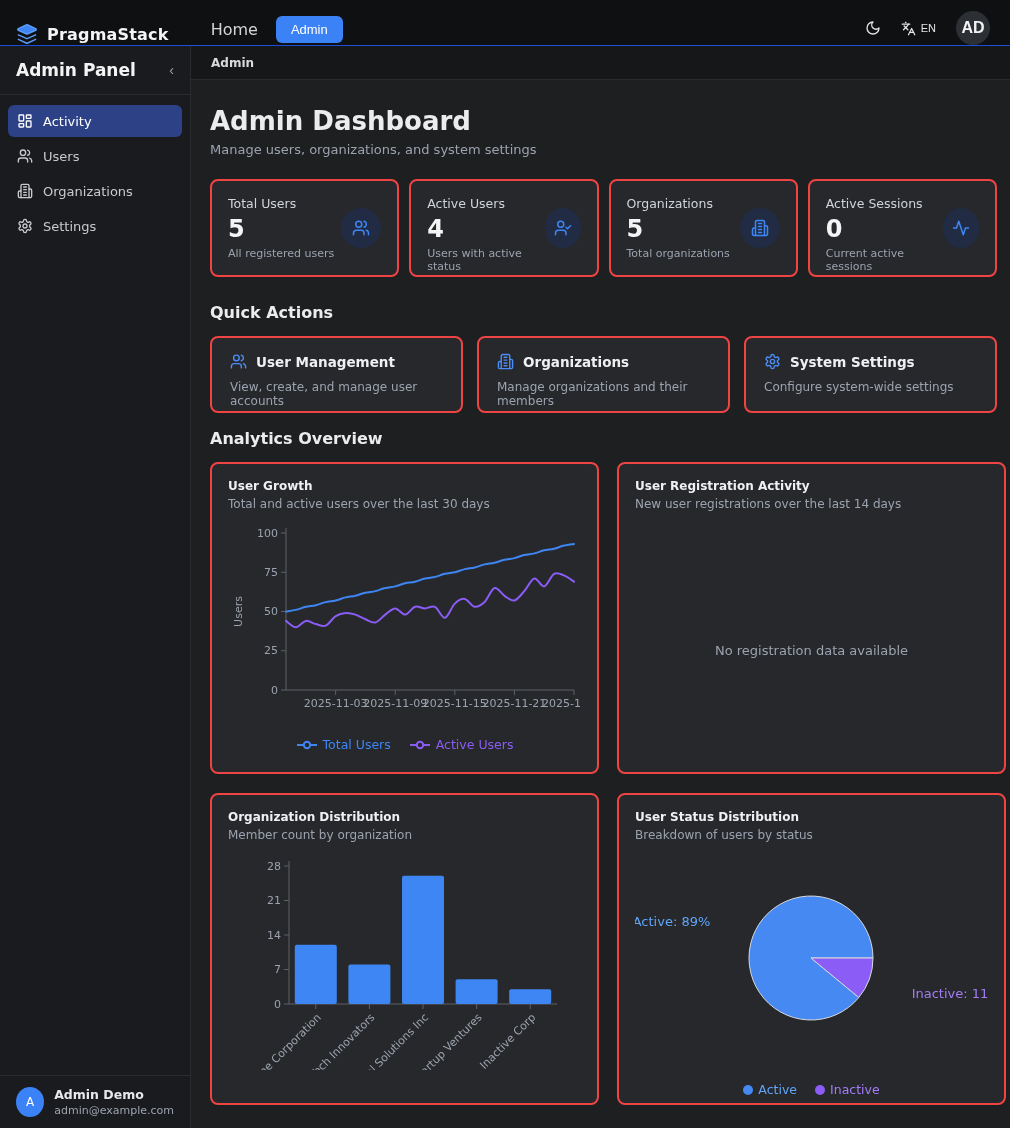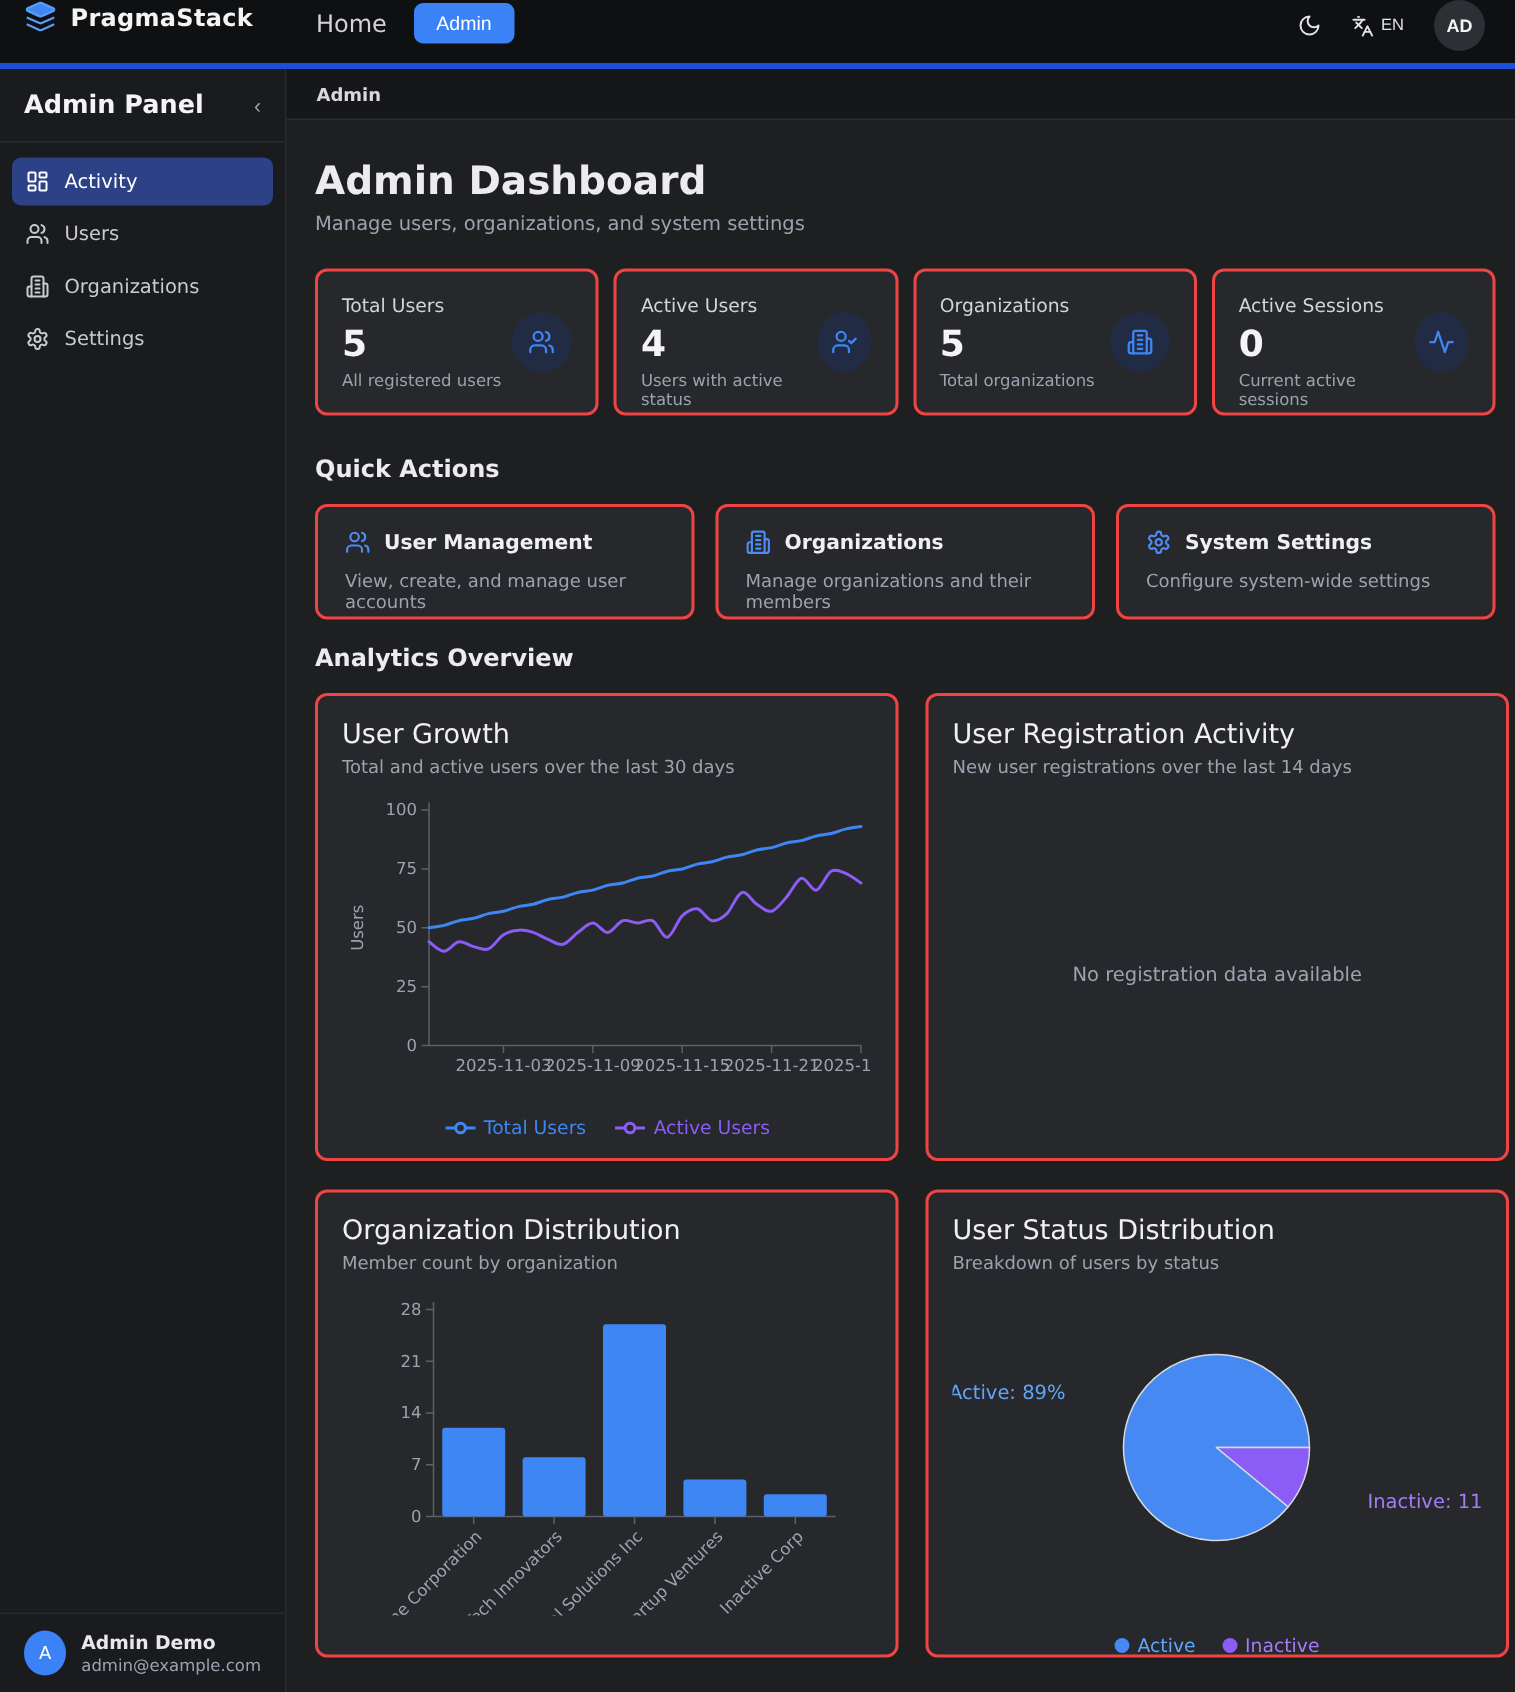--- a/index.html
+++ b/index.html
@@ -5,36 +5,36 @@
   * { margin:0; padding:0; box-sizing:border-box; }
   html,body { width:1010px; height:1128px; overflow:hidden; }
   body {
     font-family:"DejaVu Sans","Liberation Sans",sans-serif;
     background:#1d1f21; color:#e5e7eb; font-size:13px;
   }
   svg { display:block; }
 
   
   .topbar {
-    height:46px; background:#0f1012; display:flex; align-items:flex-start;
-    padding:0 20px 0 16px; border-bottom:4px solid #1d4ed8;
+    height:46px; background:#0f1012; display:flex; align-items:flex-end;
+    padding:0 20px 0 16px; border-bottom:1px solid #1d4ed8;
   }
   .brand { display:flex; align-items:center; gap:9px; margin-right:34px; cursor:pointer; }
   .brand-name { font-size:16px; font-weight:bold; color:#f4f4f5; letter-spacing:.2px; }
   .top-nav { display:flex; align-items:center; gap:10px; }
   .nav-link { color:#d4d4d8; font-size:16px; padding:6px 8px; cursor:pointer; }
   .nav-pill {
     background:#3b82f6; color:#fff; font-size:13px; font-weight:500;
     padding:6px 15px; border-radius:6px; border:none; cursor:pointer;
   }
   .top-right { margin-left:auto; display:flex; align-items:center; gap:20px; }
   .icon-btn { background:none; border:none; color:#e4e4e7; cursor:pointer; display:flex; align-items:center; gap:5px; font-size:11px; }
   .avatar-btn {
     width:34px; height:34px; border-radius:50%; background:#2c2f34; border:none;
-    color:#f4f4f5; font-size:12px; font-weight:bold; cursor:pointer;
+    color:#f4f4f5; font-size:16px; font-weight:bold; cursor:pointer;
   }
 
   
   .app { display:flex; height:1082px; }
   .sidebar {
     width:191px; background:#1a1b1e; border-right:1px solid #2a2b2f;
     display:flex; flex-direction:column;
   }
   .sidebar-header {
     height:49px; padding:0 16px; display:flex; align-items:center; justify-content:space-between;
@@ -87,21 +87,21 @@
 
   .section-heading { font-size:16px; font-weight:bold; color:#ececee; margin-bottom:14px; }
   .qa-grid { display:grid; grid-template-columns:repeat(3,1fr); gap:14px; margin-bottom:16px; }
   .qa-card { height:77px; padding:15px 18px; cursor:pointer; }
   .qa-title-row { display:flex; align-items:center; gap:9px; color:#4d8cf5; }
   .qa-title { font-size:13.5px; font-weight:bold; color:#f0f0f2; }
   .qa-desc { font-size:12px; color:#9ca3af; margin-top:10px; }
 
   .charts-grid { display:grid; grid-template-columns:repeat(2,1fr); gap:19px 18px; }
   .chart-card { height:312px; padding:15px 16px; position:relative; }
-  .chart-title { font-size:18px; font-weight:normal; color:#f0f0f2; }
+  .chart-title { font-size:12px; font-weight:bold; color:#f0f0f2; }
   .chart-subtitle { font-size:12px; color:#9ca3af; margin-top:4px; }
   .chart-svg { margin-top:14px; }
   .empty-msg {
     position:absolute; left:0; right:0; top:58%; text-align:center;
     font-size:13px; color:#9ca3af;
   }
   .legend-row { text-align:center; margin-top:14px; font-size:12.5px; }
   .legend-item { display:inline-flex; align-items:center; gap:5px; margin:0 9px; cursor:pointer; }
   .pie-legend-dot { width:10px; height:10px; border-radius:50%; display:inline-block; }
 </style>

